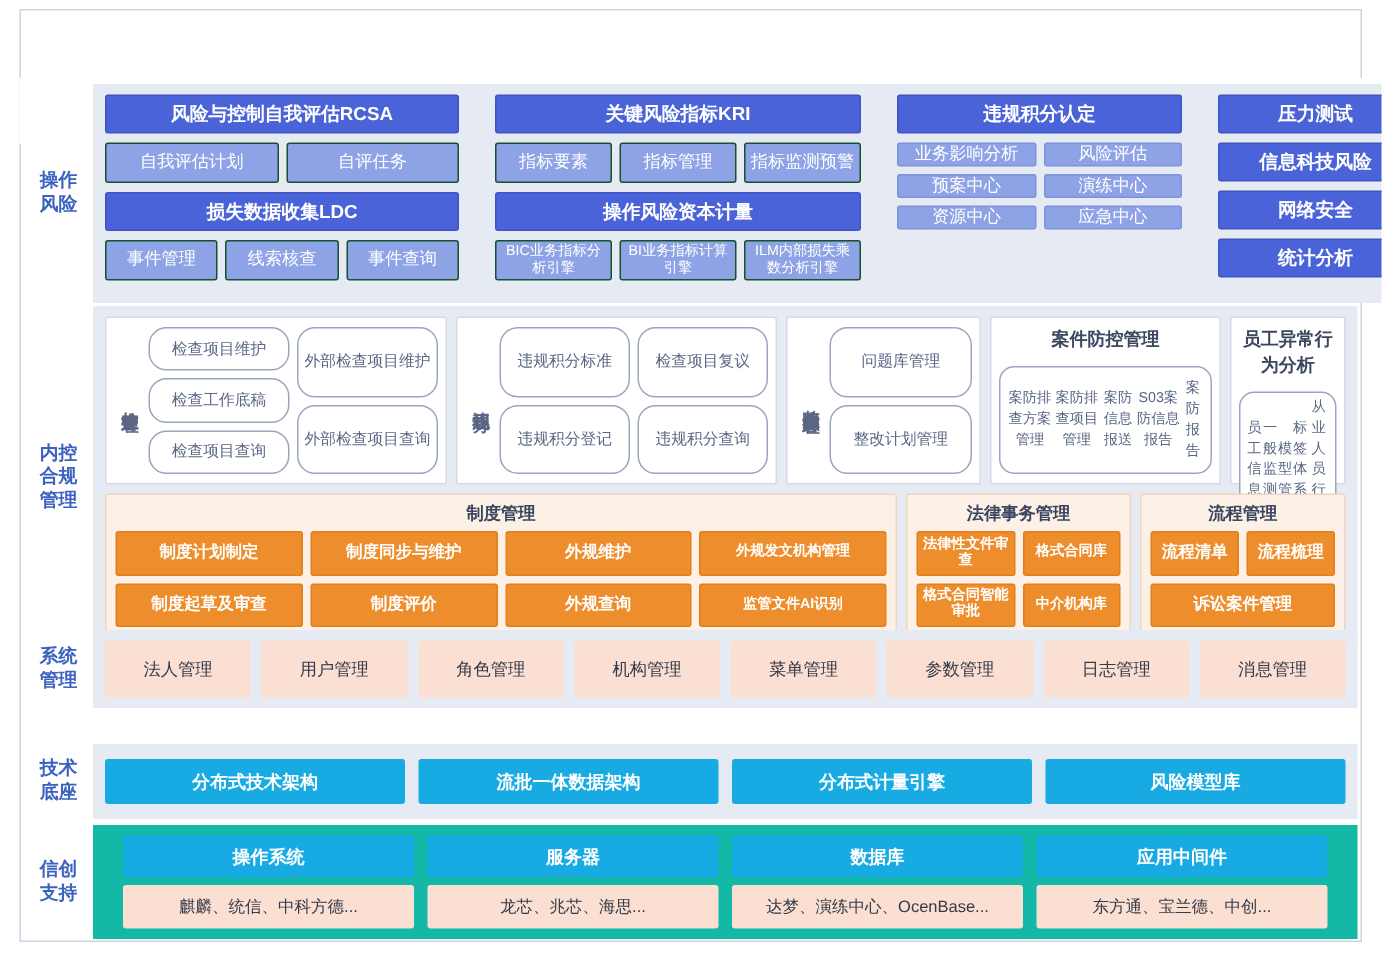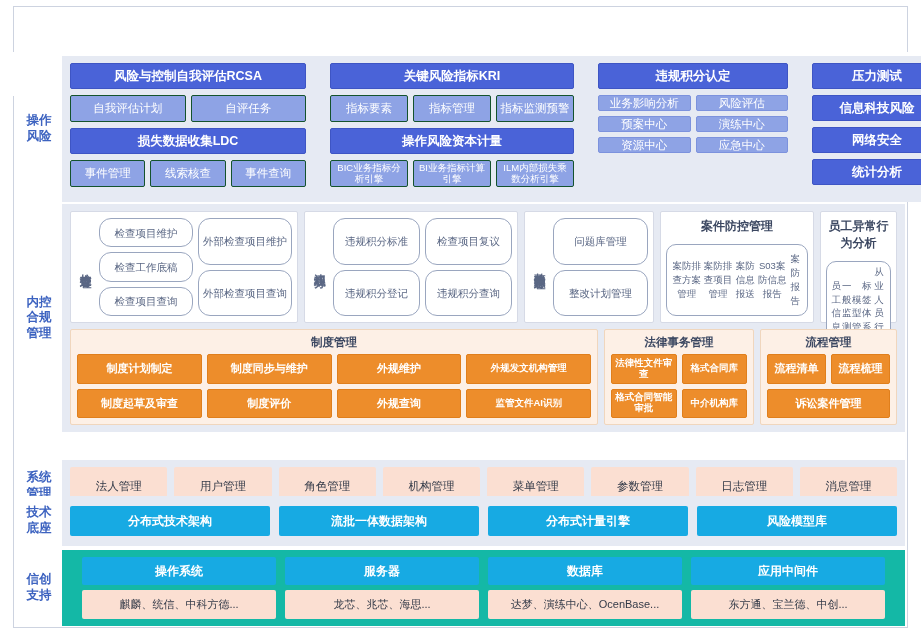--- a/index.html
+++ b/index.html
@@ -122,21 +122,21 @@
   .obtn {
     background:#ed8d2b; color:#ffffff; font-size:11px; font-weight:bold;
     display:flex; align-items:center; justify-content:center;
     text-align:center; line-height:1.15; border-radius:2px;
     border:1px solid #e07f1c; padding:2px;
   }
   .obtn.sm { font-size:9.5px; }
   .ogrid { display:grid; gap:5px; flex:1; }
 
   
-  #sysmgmt { left:16px; top:460px; width:889px; height:52px; }
+  #sysmgmt { left:16px; top:420px; width:889px; height:52px; }
   #sysmgmt .band-body { background:#e6eaf3; padding:7px 8px; gap:7px; }
   .pink-cell {
     flex:1; background:#fbdfd2; color:#333a48; font-size:11.5px;
     display:flex; align-items:center; justify-content:center;
     border-radius:2px;
   }
 
   
   #techbase { left:16px; top:496px; width:889px; height:50px; }
   #techbase .band-body { background:#e6eaf3; padding:10px 8px; gap:9px; }

